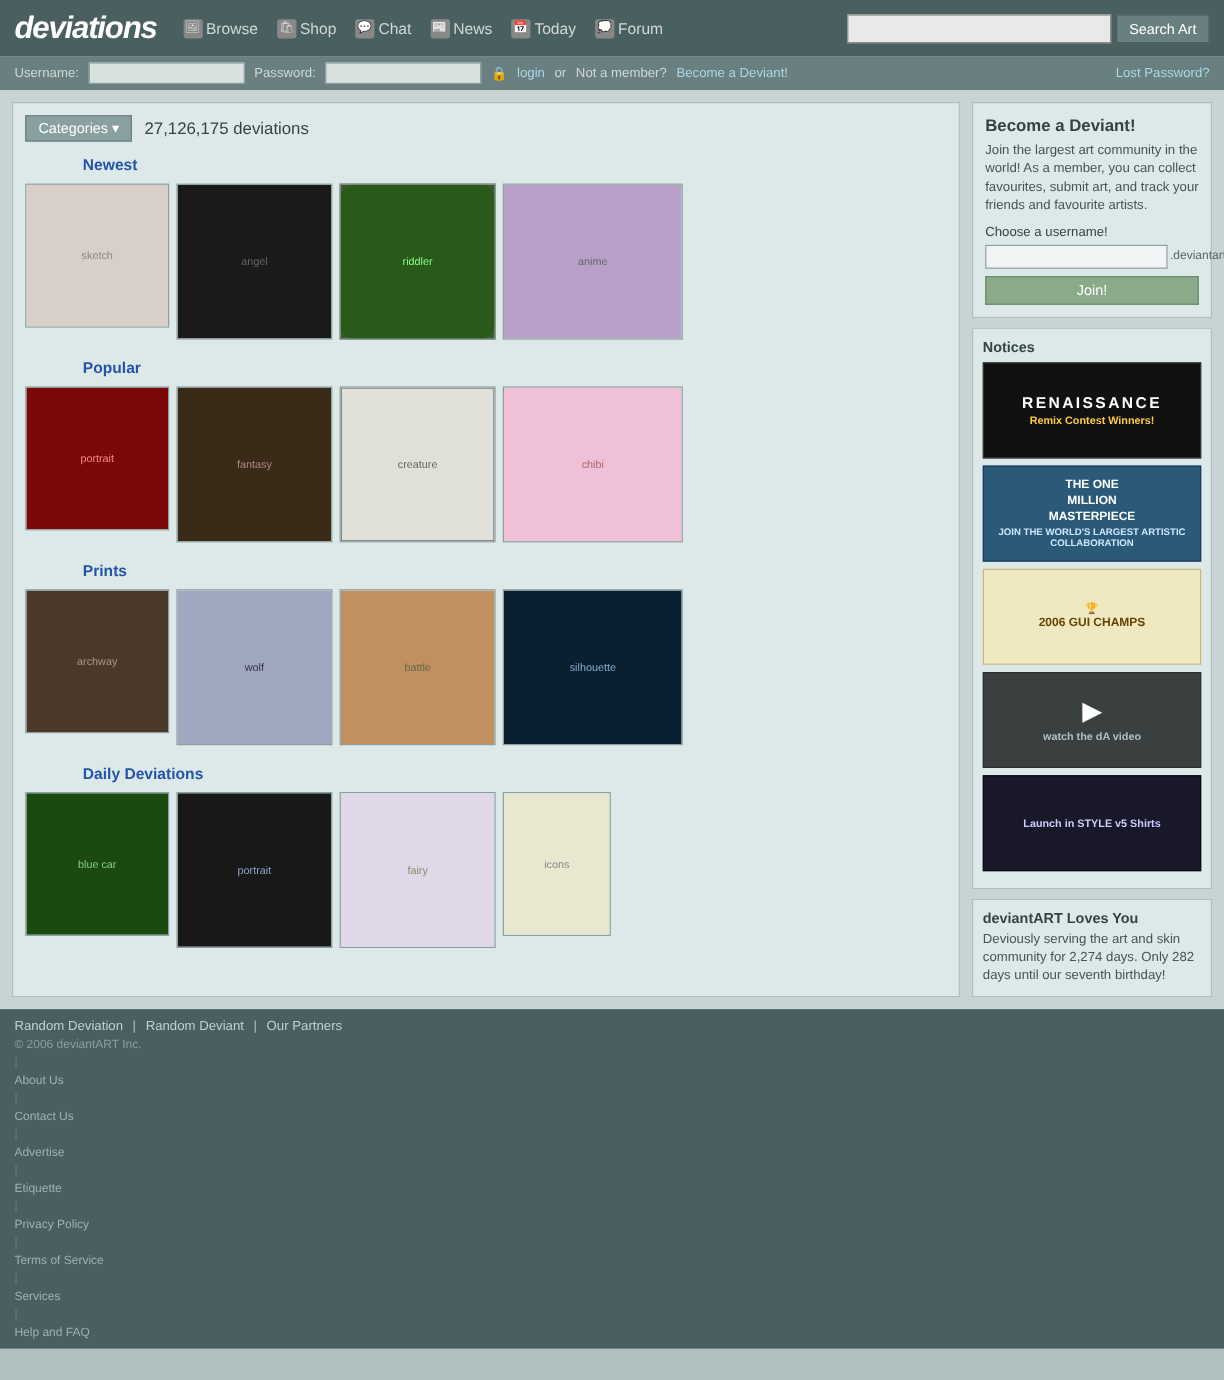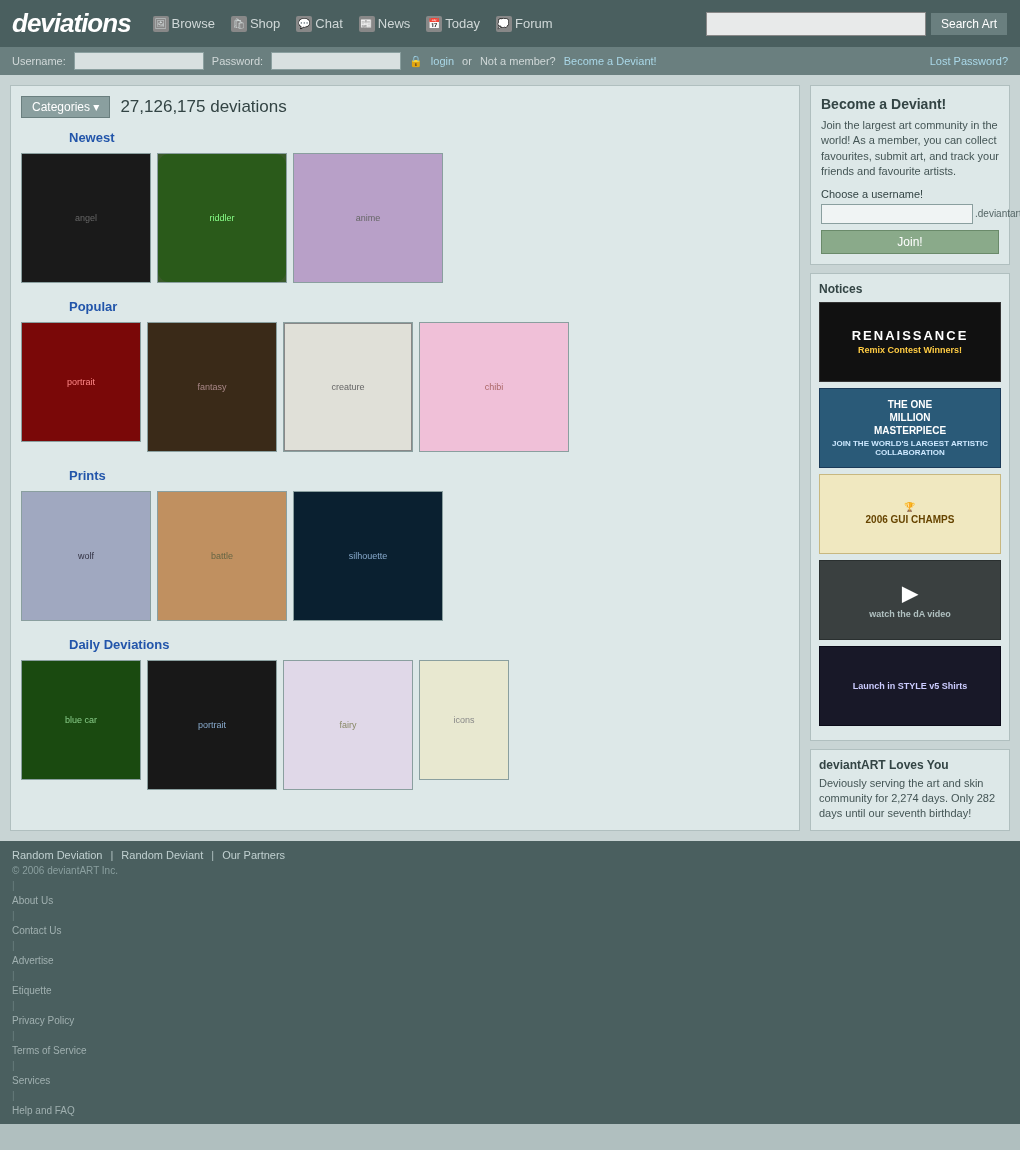--- a/index.html
+++ b/index.html
@@ -116,21 +116,21 @@
       color: #fff;
       border: 1px solid #6a7f7f;
       padding: 3px 10px;
       cursor: pointer;
       font-size: 12px;
       display: flex;
       align-items: center;
       gap: 4px;
     }
     #deviations-count {
-      font-size: 17px;
+      font-size: 14px;
       color: #334444;
     }
 
     .section-title {
       color: #2255aa;
       font-size: 13px;
       font-weight: bold;
       text-decoration: none;
       display: block;
       margin-bottom: 8px;
@@ -382,20 +382,23 @@
 
     <div id="categories-bar">
       <button id="categories-btn">
         <span>Categories ▾</span>
       </button>
       <span id="deviations-count">27,126,175 deviations</span>
     </div>
 
     <a class="section-title">Newest</a>
     <div class="art-grid">
+      <div class="art-thumb thumb-sm t1">
+        <div class="thumb-img" style="background:#d8d0c8; width:100%; height:100%; display:flex; align-items:center; justify-content:center; color:#888; font-size:9px;">sketch</div>
+      </div>
       <div class="art-thumb thumb-md t2">
         <div class="thumb-img" style="background:#1a1a1a; width:100%; height:100%; display:flex; align-items:center; justify-content:center; color:#666; font-size:9px;">angel</div>
       </div>
       <div class="art-thumb thumb-md t3">
         <div class="thumb-img" style="background:#2a5a1a; width:100%; height:100%; display:flex; align-items:center; justify-content:center; color:#8f8; font-size:9px;border-radius:11px;">riddler</div>
       </div>
       <div class="art-thumb thumb-lg t4">
         <div class="thumb-img" style="background:#b8a0c8; width:100%; height:100%; display:flex; align-items:center; justify-content:center; color:#666; font-size:9px;">anime</div>
       </div>
     </div>
@@ -411,20 +414,23 @@
       <div class="art-thumb thumb-md t7">
         <div class="thumb-img" style="background:#e0e0d8; width:100%; height:100%; display:flex; align-items:center; justify-content:center; color:#666; font-size:9px; border:1px solid #888;">creature</div>
       </div>
       <div class="art-thumb thumb-lg t8">
         <div class="thumb-img" style="background:#f0c0d8; width:100%; height:100%; display:flex; align-items:center; justify-content:center; color:#a66; font-size:9px;">chibi</div>
       </div>
     </div>
 
     <a class="section-title">Prints</a>
     <div class="art-grid">
+      <div class="art-thumb thumb-sm t9">
+        <div class="thumb-img" style="background:#4a3828; width:100%; height:100%; display:flex; align-items:center; justify-content:center; color:#a98; font-size:9px;">archway</div>
+      </div>
       <div class="art-thumb thumb-md t10">
         <div class="thumb-img" style="background:#a0a8c0; width:100%; height:100%; display:flex; align-items:center; justify-content:center; color:#334; font-size:9px;">wolf</div>
       </div>
       <div class="art-thumb thumb-md t11">
         <div class="thumb-img" style="background:#c09060; width:100%; height:100%; display:flex; align-items:center; justify-content:center; color:#664; font-size:9px;">battle</div>
       </div>
       <div class="art-thumb thumb-lg t16">
         <div class="thumb-img" style="background:#0a2030; width:100%; height:100%; display:flex; align-items:center; justify-content:center; color:#88aacc; font-size:9px;">silhouette</div>
       </div>
     </div>

